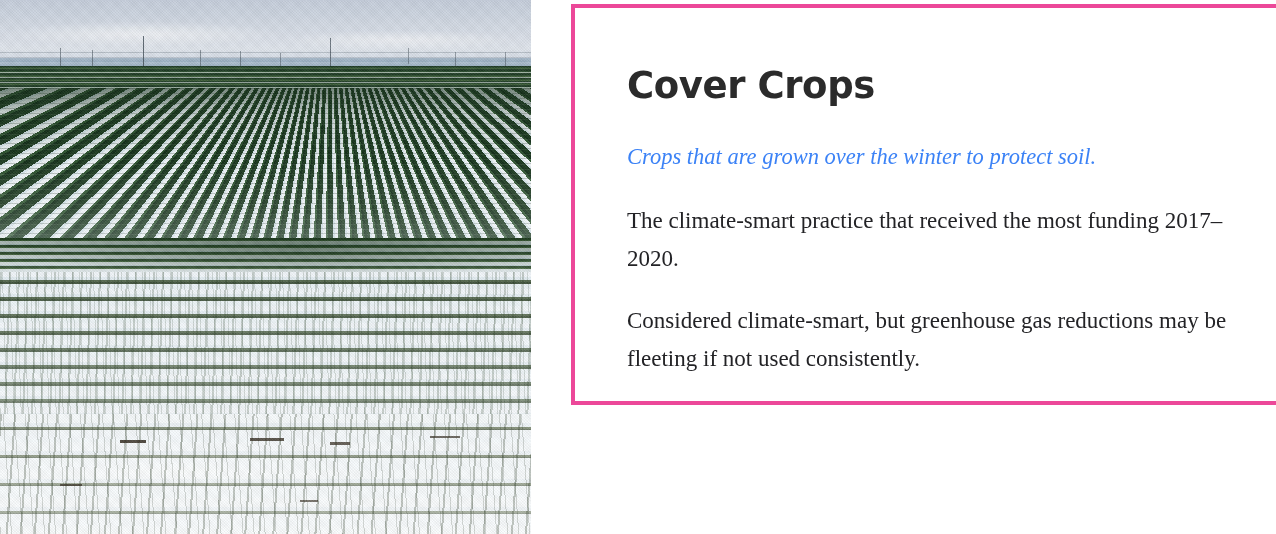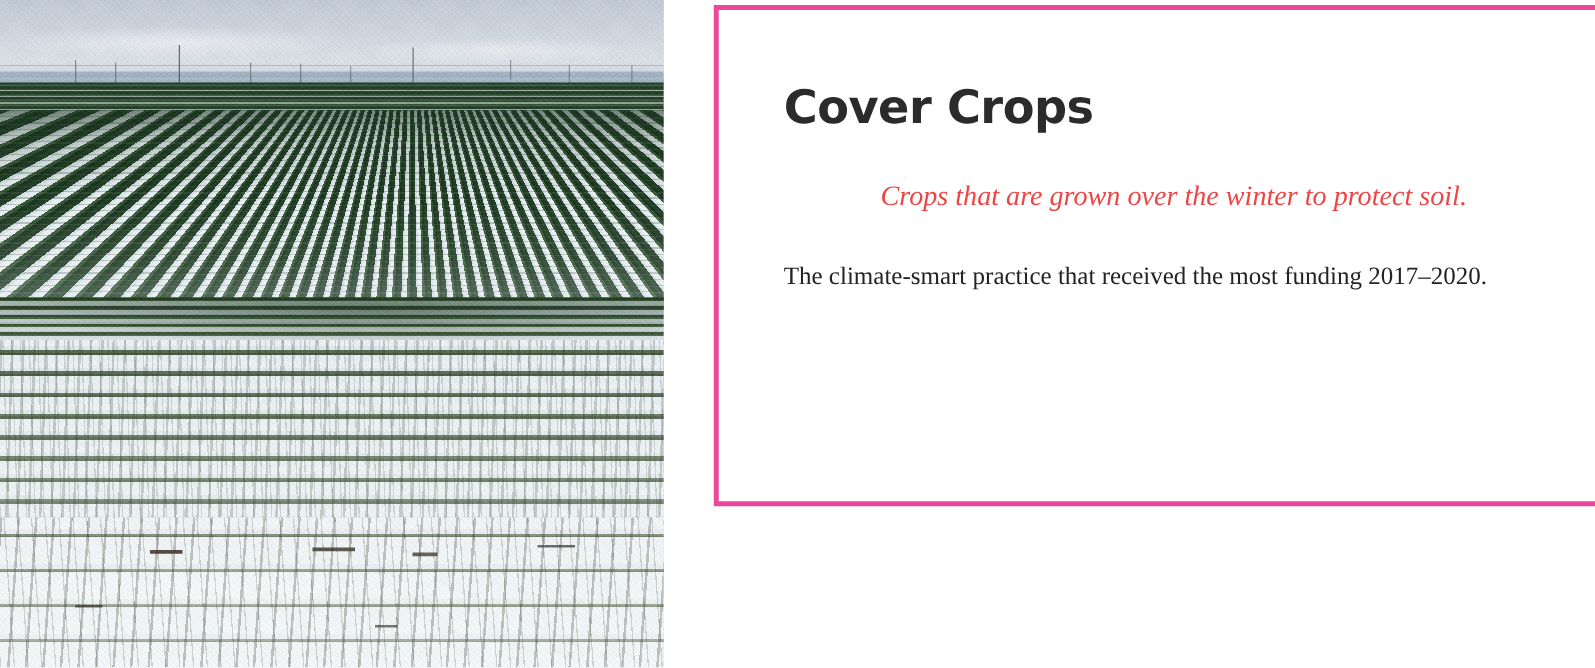--- a/index.html
+++ b/index.html
@@ -291,27 +291,26 @@
     letter-spacing: -0.4px;
     color: #2b2b2b;
     margin: 0 0 0 0;
     line-height: 44px;
   }
   .card-lede {
     font-family: "Liberation Serif", "DejaVu Serif", serif;
     font-style: italic;
     font-size: 22.5px;
     line-height: 30px;
-    color: #ef4444;
+    color: #3b82f6;
     margin: 34px 0 0 0;
-    text-align: center;
   }
   .card-para {
     font-family: "Liberation Serif", "DejaVu Serif", serif;
-    font-size: 20px;
+    font-size: 23px;
     line-height: 38px;
     color: #232326;
     margin: 24px 0 0 0;
     max-width: 624px;
   }
   .card-para.p-first { margin-top: 30px; }
 </style>
 </head>
 <body>
 
@@ -337,16 +336,17 @@
     <div class="fgfield-tex"></div>
     <div class="fg-stubble"></div>
     <div class="photo-grain"></div>
   </div>
 
   <div class="card">
     <div class="card-inner">
       <h1 class="card-title">Cover Crops</h1>
       <p class="card-lede">Crops that are grown over the winter to protect soil.</p>
       <p class="card-para p-first">The climate-smart practice that received the most funding 2017–2020.</p>
+      <p class="card-para">Considered climate-smart, but greenhouse gas reductions may be fleeting if not used consistently.</p>
     </div>
   </div>
 
 </div>
 
 </body></html>

